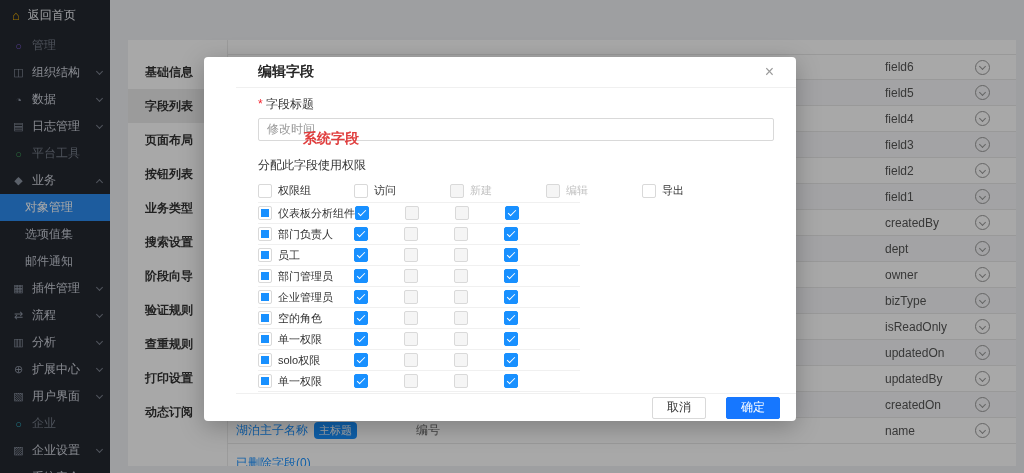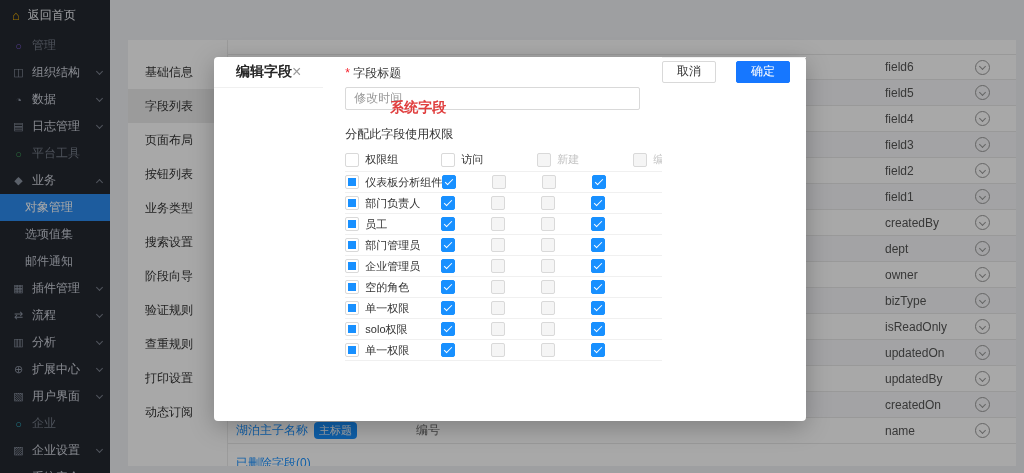--- a/index.html
+++ b/index.html
@@ -28,40 +28,40 @@
   .crumb.current { color:#333; font-size:14px; cursor:default; }
   .crumb-item:not(:last-child)::after { content:"›"; color:#b9b9b9; margin-left:7px; }
   .crumb-item { display:inline-flex; align-items:center; }
   .search-wrap { margin-left:auto; margin-right:14px; position:relative; }
   .search-wrap input { width:150px; height:22px; border:1px solid #d9d9d9; border-radius:2px; padding:0 22px 0 8px; font-size:12px; color:#333; outline:none; background:#fff; }
   .search-wrap input::placeholder { color:#bfbfbf; }
   .search-ico { position:absolute; right:6px; top:4px; width:14px; height:14px; }
 
   
   .panel { position:absolute; left:128px; top:40px; width:888px; height:426px; background:#fff; display:flex; z-index:1; }
-  .obj-menu { flex:0 0 100px; border-right:1px solid #ececec; padding-top:15px; }
+  .obj-menu { flex:0 0 100px; border-right:1px solid #ececec; padding-top:15px;font-weight:bold; }
   .obj-menu-item { height:34px; line-height:34px; padding-left:17px; color:#333; cursor:pointer; white-space:nowrap; }
   .obj-menu-item.active { background:#ececec; }
 
   .fields { flex:1; display:flex; flex-direction:column; padding-top:14px; overflow:hidden; }
   .frow { height:26px; display:flex; align-items:center; border-bottom:1px solid #e9e9e9; }
   .frow:first-child { border-top:1px solid #e9e9e9; }
   .frow:nth-child(even) { background:#f7f8fa; }
   .fcell-label { flex:0 0 180px; padding-left:8px; display:flex; align-items:center; gap:6px; color:#1890ff; white-space:nowrap; }
   .fbadge { background:#1890ff; color:#fff; font-size:11px; padding:1px 5px; border-radius:4px; }
   .fcell-type { flex:0 0 477px; padding-left:8px; color:#666; }
   .fcell-name { flex:0 0 90px; color:#555; }
   .fcell-act { flex:1; display:flex; justify-content:flex-start; }
   .act-ico { width:15px; height:15px; border:1px solid #9a9a9a; border-radius:50%; position:relative; cursor:pointer; }
   .act-ico::after { content:""; position:absolute; left:4px; top:3.5px; width:4px; height:4px; border-right:1px solid #9a9a9a; border-bottom:1px solid #9a9a9a; transform:rotate(45deg); }
   .deleted-row { height:22px; line-height:22px; padding-left:8px; color:#1890ff; cursor:pointer; margin-top:8px; }
 
   
   .mask { position:absolute; inset:0; background:rgba(0,0,0,0.34); z-index:50; }
-  .modal { position:absolute; left:214px; top:57px; width:592px; height:364px; background:#fff; border-radius:4px; box-shadow:0 6px 24px rgba(0,0,0,.25); z-index:100; display:flex; flex-direction:row; }
+  .modal { position:absolute; left:204px; top:57px; width:592px; height:364px; background:#fff; border-radius:4px; box-shadow:0 6px 24px rgba(0,0,0,.25); z-index:100; display:flex; flex-direction:column;padding-left:32px; }
   .m-head { height:31px; border-bottom:1px solid #f0f0f0; display:flex; align-items:center; padding:0 22px; }
   .m-title { font-size:14px; font-weight:bold; color:#262626; }
   .m-close { margin-left:auto; color:#9a9a9a; font-size:16px; line-height:1; cursor:pointer; }
   .m-body { flex:1; padding:8px 22px 0 22px; position:relative; overflow:hidden; }
   .req::before { content:"* "; color:#f5222d; }
   .f-label { font-size:12px; color:#333; }
   .f-input { margin-top:5px; width:100%; height:23px; border:1px solid #d9d9d9; border-radius:2px; padding:0 8px; font-size:12px; color:#999; background:#fff; outline:none; }
   .annotation { position:absolute; left:67px; top:42px; color:#e03e3e; font-size:14px; font-weight:bold; pointer-events:none;text-align:center; }
   .sec-title { margin-top:16px; color:#333; }
   .perm { width:322px; }

